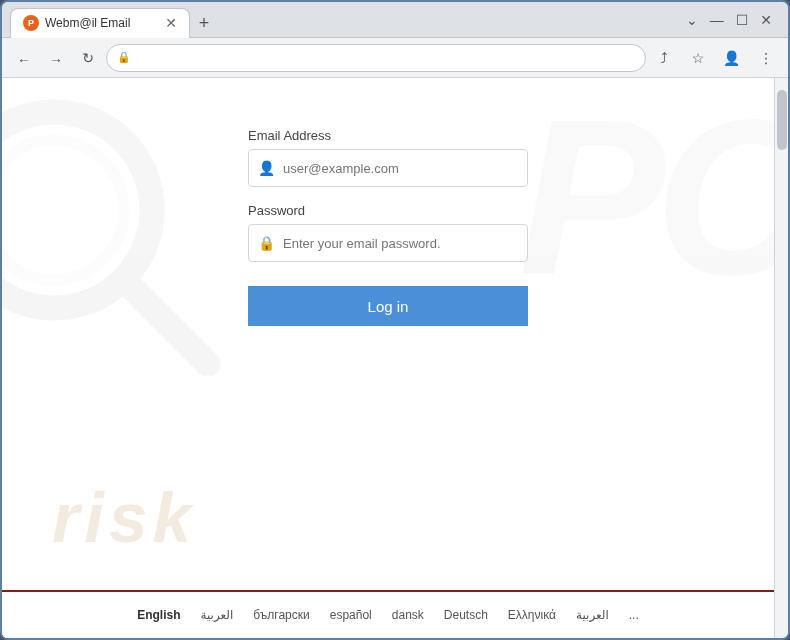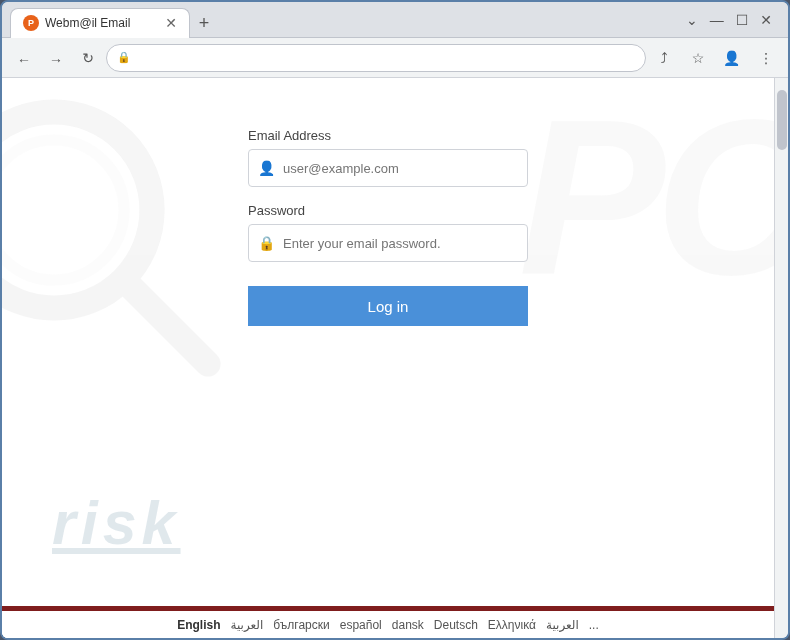--- a/index.html
+++ b/index.html
@@ -240,27 +240,26 @@
       opacity: 0.07;
       font-style: italic;
       letter-spacing: -10px;
       line-height: 1;
     }
 
     .watermark-risk {
       position: absolute;
       bottom: 80px;
       left: 50px;
-      font-size: 61px;
+      font-size: 70px;
       font-weight: 900;
-      color: #0c4a6e;
+      color: #a16207;
       opacity: 0.12;
       font-style: italic;
       letter-spacing: 5px;
-      text-decoration: underline;
     }
 
     
     .login-container {
       position: relative;
       z-index: 10;
       display: flex;
       flex-direction: column;
       align-items: center;
       padding-top: 50px;
@@ -327,27 +326,27 @@
       cursor: pointer;
       margin-top: 8px;
     }
 
     
     .language-bar {
       position: absolute;
       bottom: 0;
       left: 0;
       right: 0;
-      height: 32px;
-      background: #fff;
-      border-top: 5px solid #7f1d1d;
+      height: 48px;
+      background: #fff;
+      border-top: 2px solid #7f1d1d;
       display: flex;
       align-items: center;
       justify-content: center;
-      gap: 10px;
+      gap: 20px;
       font-size: 12px;
       color: #555;
       z-index: 10;
     }
 
     .lang-item {
       cursor: pointer;
       color: #555;
     }
 

